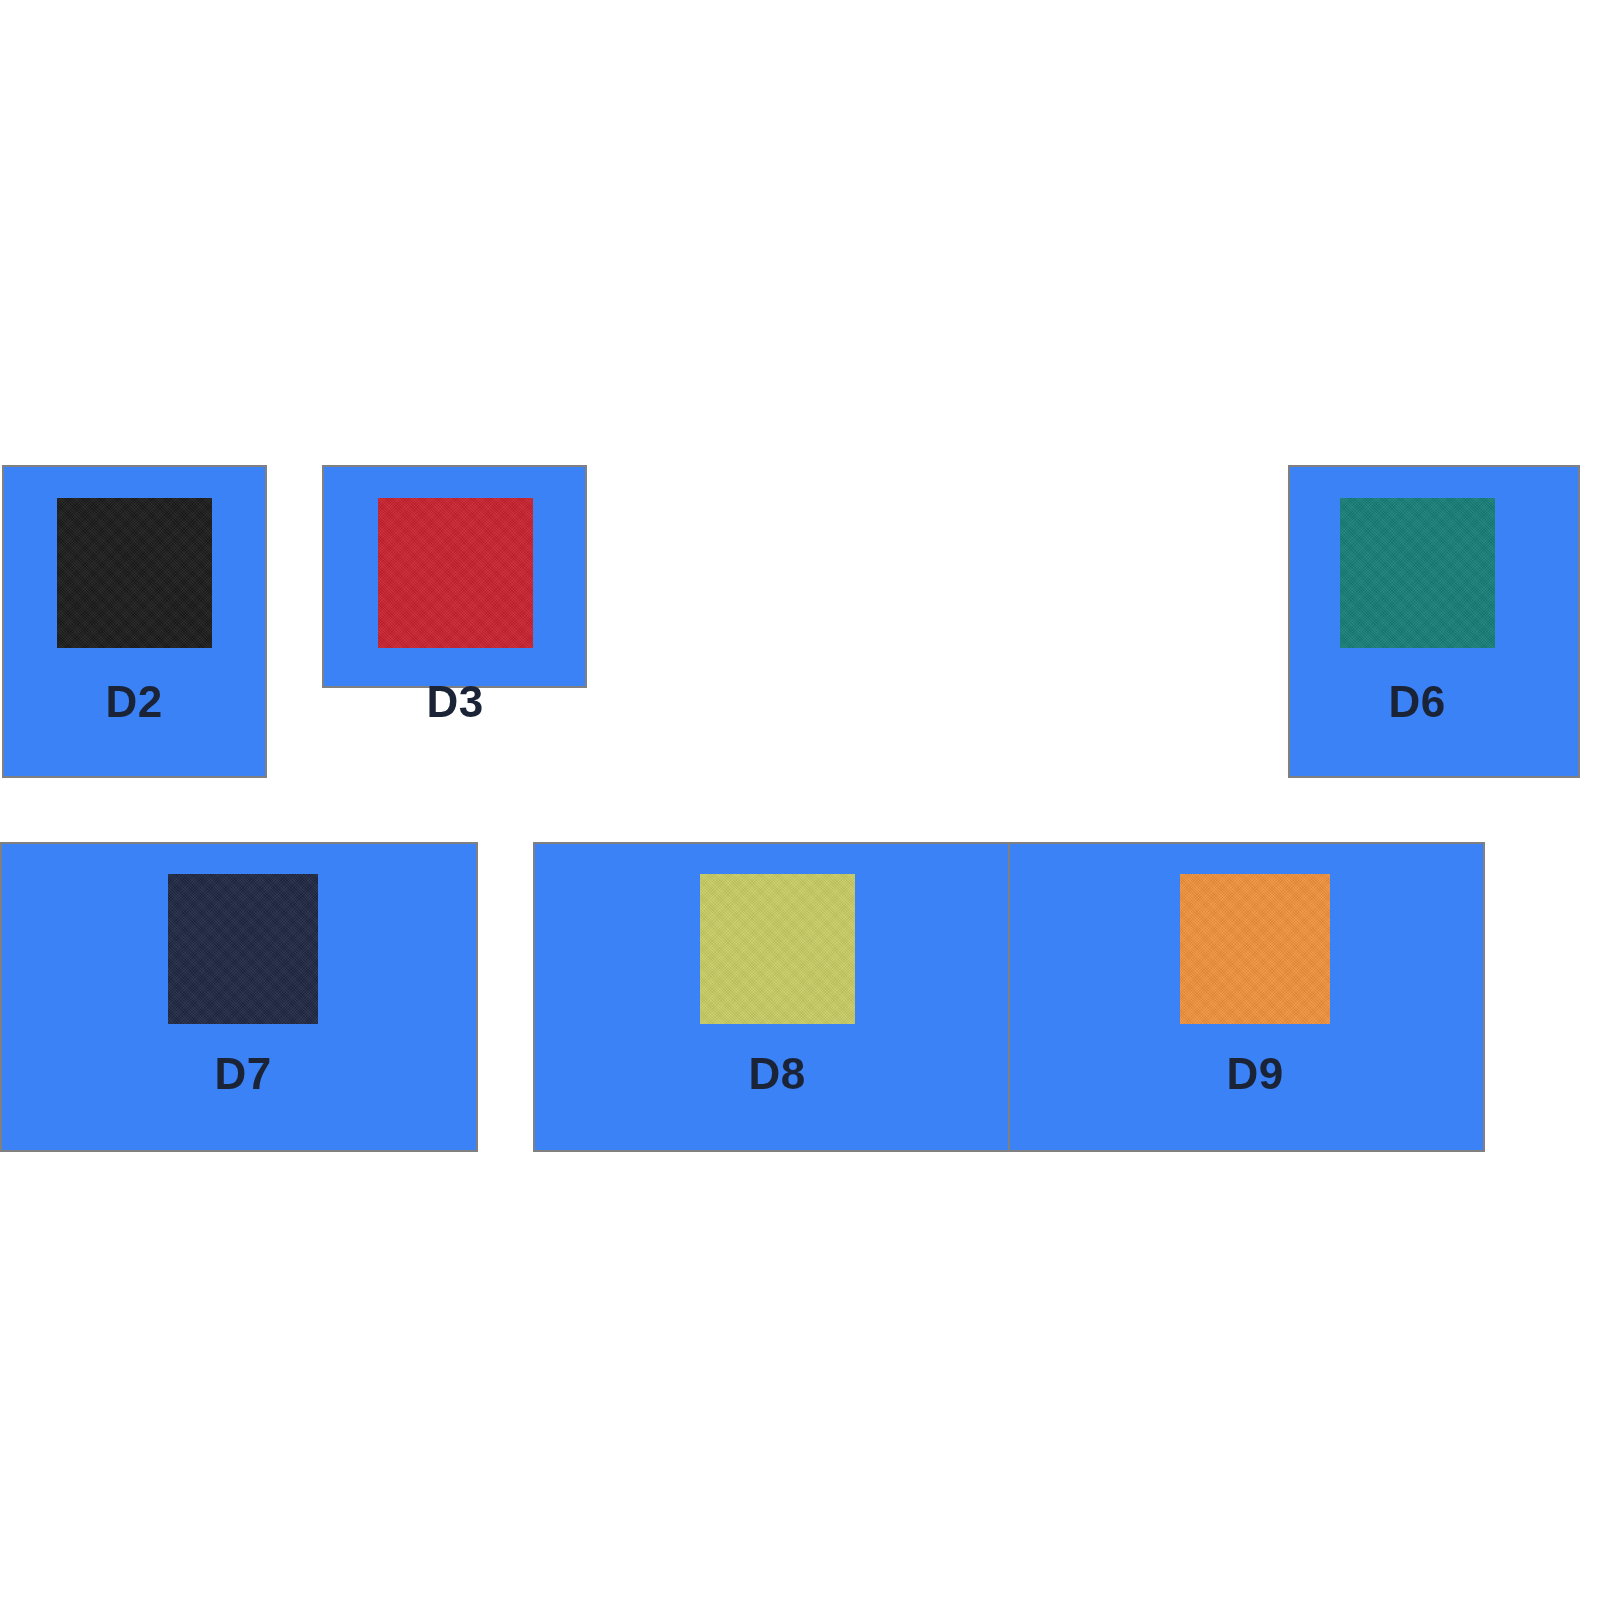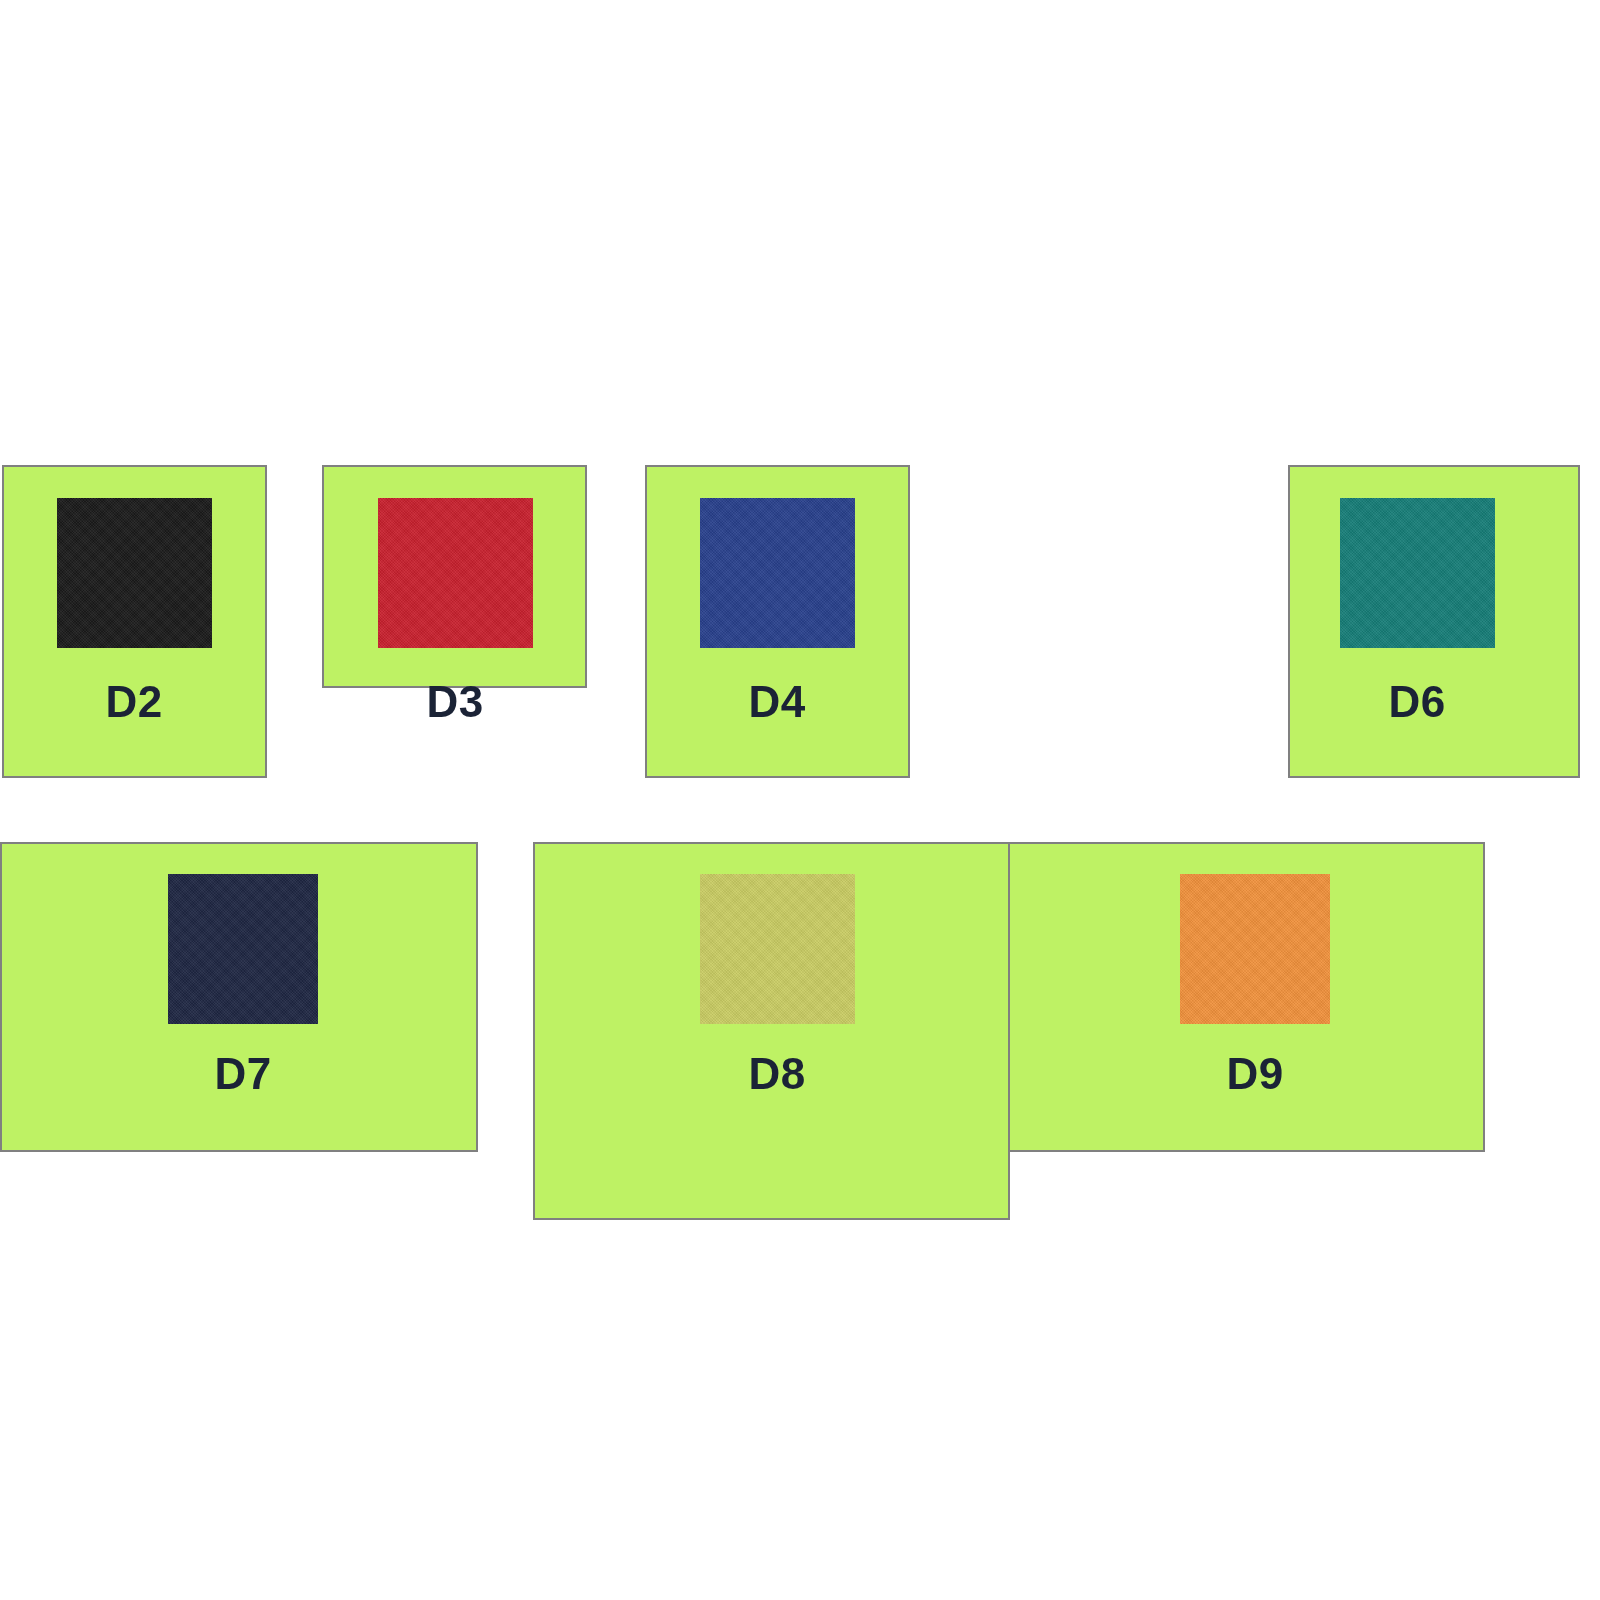--- a/index.html
+++ b/index.html
@@ -21,21 +21,21 @@
     left: 0;
     top: 0;
     width: 1600px;
     height: 1600px;
   }
 
   
   .swatch-card {
     position: absolute;
     box-sizing: border-box;
-    background: #bef264;
+    background: #3b82f6;
     border: 2px solid #808080;
   }
 
   
   .swatch-chip {
     position: absolute;
     box-sizing: border-box;
   }
   
   .swatch-chip::after {
@@ -74,33 +74,29 @@
 
 <div id="swatch-board">
     <div class="swatch-card" style="left: 2px; top: 465px; width: 265px; height: 313px; border-color: rgb(128, 128, 128);">
       <div class="swatch-chip" style="left: 53px; top: 31px; width: 155px; height: 150px; background: rgb(26, 26, 26);"></div>
       <div class="swatch-label" style="left: 30px; top: 213px; width: 200px; color: rgb(27, 35, 54);">D2</div>
     </div>
     <div class="swatch-card" style="left: 322px; top: 465px; width: 265px; height: 223px; border-color: rgb(128, 128, 128); padding-left: 24px;">
       <div class="swatch-chip" style="left: 54px; top: 31px; width: 155px; height: 150px; background: rgb(200, 32, 46);"></div>
       <div class="swatch-label" style="left: 31px; top: 213px; width: 200px; color: rgb(27, 35, 54);">D3</div>
     </div>
-    <div class="swatch-card" style="left: 645px; top: 465px; width: 265px; height: 313px; border-color: rgb(128, 128, 128);">
-      <div class="swatch-chip" style="left: 53px; top: 31px; width: 155px; height: 150px; background: rgb(40, 64, 140);"></div>
-      <div class="swatch-label" style="left: 30px; top: 213px; width: 200px; color: rgb(27, 35, 54);">D4</div>
-    </div>
     <div class="swatch-card" style="left: 1288px; top: 465px; width: 292px; height: 313px; border-color: rgb(128, 128, 128);">
       <div class="swatch-chip" style="left: 50px; top: 31px; width: 155px; height: 150px; background: rgb(22, 125, 119);"></div>
       <div class="swatch-label" style="left: 27px; top: 213px; width: 200px; color: rgb(27, 35, 54);">D6</div>
     </div>
     <div class="swatch-card" style="left: 0px; top: 842px; width: 478px; height: 310px; border-color: rgb(128, 128, 128);">
       <div class="swatch-chip" style="left: 166px; top: 30px; width: 150px; height: 150px; background: rgb(30, 38, 66);"></div>
       <div class="swatch-label" style="left: 141px; top: 208px; width: 200px; color: rgb(27, 35, 54);">D7</div>
     </div>
-    <div class="swatch-card" style="left: 533px; top: 842px; width: 477px; height: 378px; border-color: rgb(128, 128, 128);">
+    <div class="swatch-card" style="left: 533px; top: 842px; width: 477px; height: 310px; border-color: rgb(128, 128, 128);">
       <div class="swatch-chip" style="left: 165px; top: 30px; width: 155px; height: 150px; background: rgb(201, 204, 99);"></div>
       <div class="swatch-label" style="left: 142px; top: 208px; width: 200px; color: rgb(27, 35, 54);">D8</div>
     </div>
     <div class="swatch-card" style="left: 1008px; top: 842px; width: 477px; height: 310px; border-color: rgb(128, 128, 128);">
       <div class="swatch-chip" style="left: 170px; top: 30px; width: 150px; height: 150px; background: rgb(240, 145, 60);"></div>
       <div class="swatch-label" style="left: 145px; top: 208px; width: 200px; color: rgb(27, 35, 54);">D9</div>
     </div>
   </div>
 
 </body></html>

